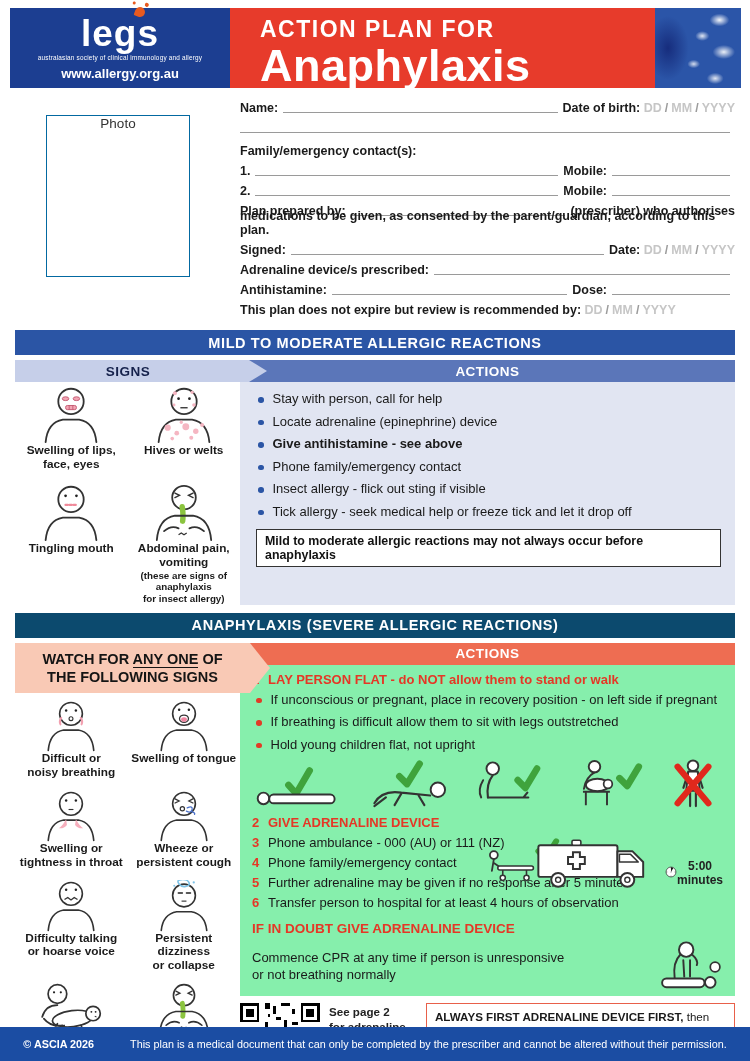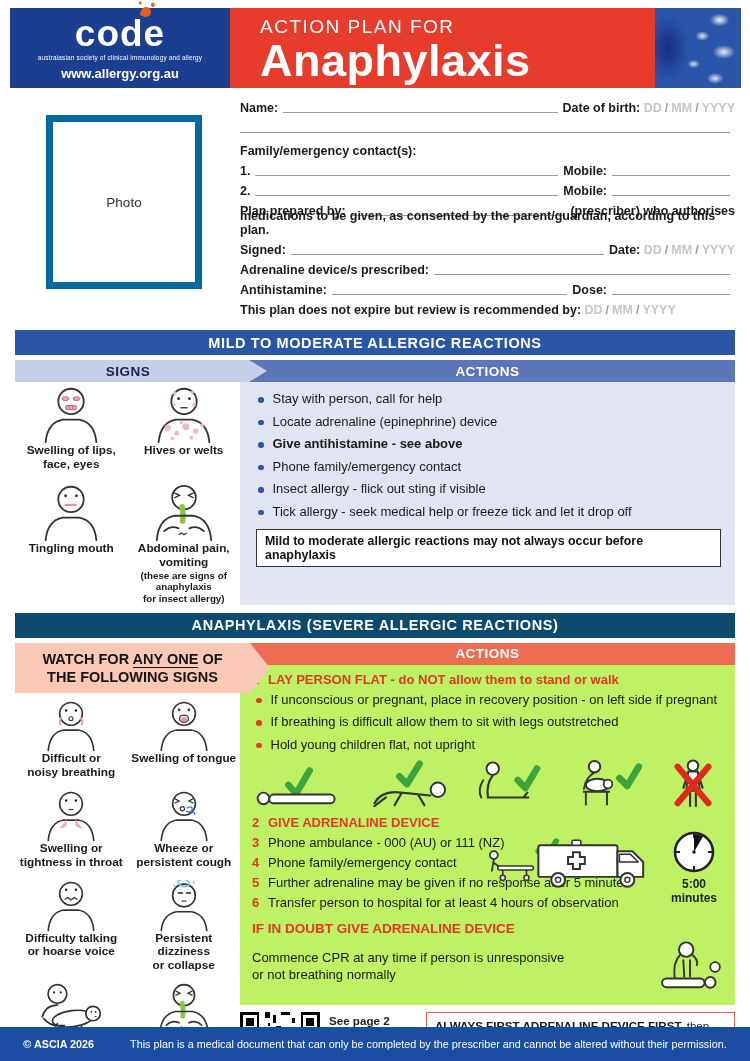--- a/index.html
+++ b/index.html
@@ -11,35 +11,35 @@
   .logo-box{width:220px;background:#1c3e91;color:#fff;display:flex;flex-direction:column;
             align-items:center;justify-content:center;gap:2px;}
   .logo-word{font-size:37px;font-weight:700;letter-spacing:1px;line-height:1;position:relative;}
   .splash{position:absolute;top:-8px;right:14px;width:10px;height:10px;border-radius:50% 50% 50% 10%;
           background:#e85a1f;transform:rotate(20deg);}
   .splash::before{content:"";position:absolute;top:-6px;left:7px;width:4px;height:4px;border-radius:50%;background:#e85a1f;}
   .splash::after{content:"";position:absolute;top:-3px;left:-5px;width:3px;height:3px;border-radius:50%;background:#e85a1f;}
   .logo-tag{font-size:6.4px;letter-spacing:.2px;}
   .logo-url{font-size:13px;font-weight:700;margin-top:3px;}
   .title-box{flex:1;background:#e73b2b;color:#fff;padding:8px 0 0 30px;}
-  .title-small{font-size:19px;font-weight:400;letter-spacing:1.5px;}
+  .title-small{font-size:23px;font-weight:700;letter-spacing:1.5px;}
   .title-large{font-size:45px;font-weight:700;letter-spacing:.5px;line-height:1.02;}
   .header-art{width:86px;background:#2b55a8;
     background-image:
       radial-gradient(14px 9px at 75% 15%,rgba(255,255,255,.95),transparent 70%),
       radial-gradient(10px 7px at 55% 35%,rgba(255,255,255,.85),transparent 70%),
       radial-gradient(16px 10px at 80% 55%,rgba(255,255,255,.9),transparent 70%),
       radial-gradient(9px 6px at 45% 70%,rgba(255,255,255,.8),transparent 70%),
       radial-gradient(12px 8px at 70% 88%,rgba(255,255,255,.85),transparent 70%),
       radial-gradient(26px 40px at 15% 50%,rgba(20,40,120,.9),transparent 80%);}
 
   
   .form-sec{position:relative;margin:7px 15px 0 15px;height:230px;}
-  .photo-box{position:absolute;left:31px;top:20px;width:142px;height:160px;border:7px solid #0369a1;
-             display:flex;align-items:center;justify-content:center;font-size:13.5px;color:#333;}
+  .photo-box{position:absolute;left:31px;top:20px;width:142px;height:160px;border:1px solid #0369a1;
+             display:flex;justify-content:center;font-size:13.5px;color:#333;}
   .fields{margin-left:225px;font-size:12.5px;font-weight:700;color:#1a1a1a;}
   .frow{display:flex;align-items:flex-end;height:20px;white-space:nowrap;}
   .fill{flex:1;border-bottom:1.2px solid #9a9a9a;margin:0 5px 2px 5px;min-width:20px;}
   .fill.short{flex:0 0 118px;}
   .plain{height:19px;display:flex;align-items:flex-end;}
   .date-ph b{color:#c6c6c6;font-weight:700;}
   .date-ph i{color:#9b9b9b;font-style:normal;font-weight:700;padding:0 3px;}
 
   
   .sec{margin:0 15px;}
@@ -74,29 +74,29 @@
   .ana-wrap{position:relative;display:flex;margin:0 15px;}
   .watch-arrow{position:absolute;left:0;top:5px;width:255px;height:50px;background:#f9c9b5;z-index:2;
                clip-path:polygon(0 0,calc(100% - 20px) 0,100% 50%,calc(100% - 20px) 100%,0 100%);
                display:flex;flex-direction:column;align-items:center;justify-content:center;
                font-size:14.5px;font-weight:700;color:#141414;line-height:1.25;padding-right:20px;box-sizing:border-box;}
   .watch-arrow .u{border-bottom:1.8px solid #141414;}
   .ana-left{width:225px;background:#fff;padding-top:62px;box-sizing:border-box;}
   .ana-right{flex:1;display:flex;flex-direction:column;}
   .coral-band{height:22px;margin-top:5px;background:#ee6d52;color:#fff;display:flex;align-items:center;
               justify-content:center;font-weight:700;font-size:13.5px;letter-spacing:.5px;}
-  .pink-box{background:#bef264;padding:7px 12px 13px 12px;}
+  .pink-box{background:#86efac;padding:7px 12px 4px 12px;}
   .step{display:flex;font-size:13px;margin-bottom:5px;color:#1a1a1a;}
   .step .num{color:#e53726;font-weight:700;width:16px;flex:0 0 auto;}
   .redbold{color:#e53726;font-weight:700;}
   .positions{display:flex;justify-content:space-between;align-items:flex-end;margin:2px 0 6px 0;}
   .steps-flex{display:flex;}
   .steps-list{flex:1;}
   .amb-col{width:180px;display:flex;align-items:flex-start;justify-content:center;padding-top:2px;}
-  .clock-col{width:58px;display:flex;flex-direction:column;align-items:center;padding-top:14px;}
+  .clock-col{width:58px;display:flex;flex-direction:row;align-items:center;padding-top:14px;}
   .clock-lbl{font-size:12px;font-weight:700;text-align:center;line-height:1.15;margin-top:3px;}
   .doubt-head{color:#e53726;font-weight:700;font-size:13.5px;margin:6px 0 4px 0;}
   .doubt-row{display:flex;align-items:center;}
   .doubt-text{flex:1;font-size:13px;white-space:pre-line;line-height:1.35;color:#1a1a1a;}
 
   
   .qr-row{display:flex;margin-top:7px;gap:9px;}
   .qr-cap{width:88px;font-size:11.6px;font-weight:700;line-height:1.25;white-space:pre-line;padding-top:2px;}
   .warn-box{flex:1;border:1.6px solid #e8604a;background:#fff;padding:5px 8px;font-size:11.6px;line-height:1.38;color:#1a1a1a;}
 
@@ -106,21 +106,21 @@
   .footer b{font-weight:700;margin-right:4px;}
 </style>
 </head>
 <body>
 
 <div class="page">
 
   <div class="header">
     <div class="logo-box">
       <div class="logo-word">
-        <span>code</span>
+        <span>legs</span>
         <span class="splash"></span>
       </div>
       <div class="logo-tag">australasian society of clinical immunology and allergy</div>
       <div class="logo-url">www.allergy.org.au</div>
     </div>
     <div class="title-box">
       <div class="title-small">ACTION PLAN FOR</div>
       <div class="title-large">Anaphylaxis</div>
     </div>
     <div class="header-art"></div>

